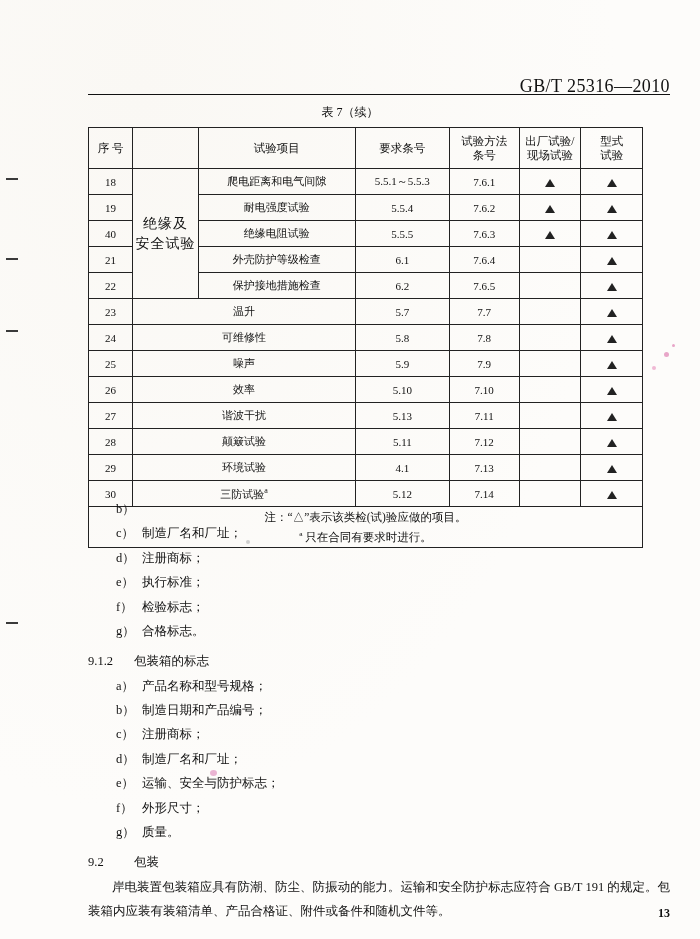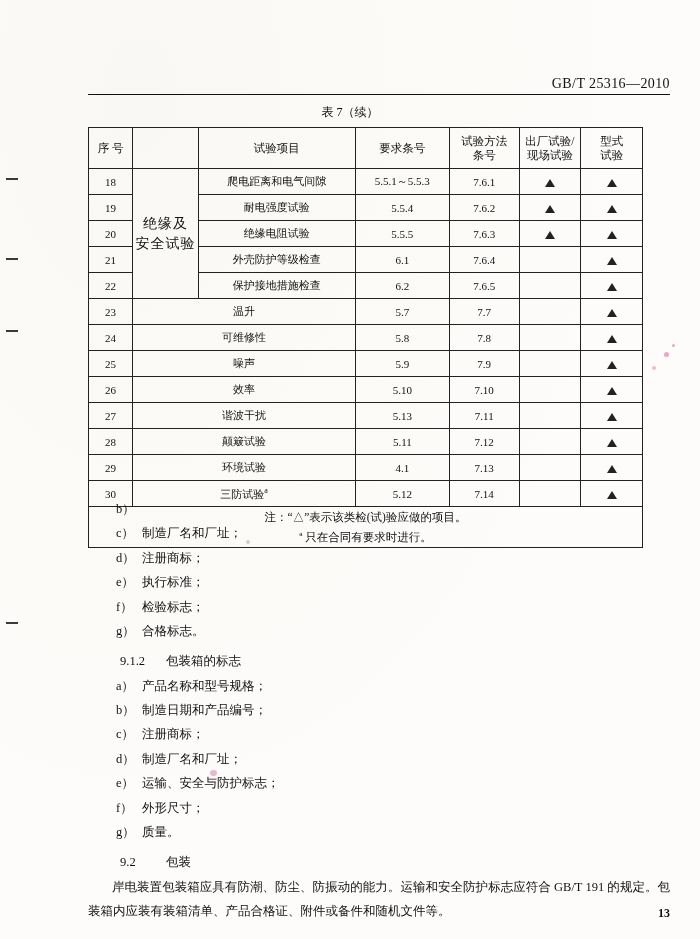--- a/index.html
+++ b/index.html
@@ -25,21 +25,21 @@
   
   .speck {
     position: absolute;
     border-radius: 50%;
     pointer-events: none;
   }
   .header {
     position: absolute;
     top: 76px;
     right: 30px;
-    font-size: 14px;
+    font-size: 18px;
     letter-spacing: 0.4px;
     font-family: "Liberation Serif", serif;
     color: #111;
   }
   .header-rule {
     position: absolute;
     top: 94px;
     left: 88px;
     right: 30px;
     height: 1px;
@@ -124,21 +124,20 @@
     display: flex;
     margin-left: 28px;
   }
   .list-label {
     width: 26px;
     flex: none;
   }
   .sec-head {
     margin-top: 6px;
     display: flex;
-    margin-left: 32px;
   }
   .sec-num {
     width: 46px;
     flex: none;
   }
   .sec-body {
     margin-left: 30px;
   }
   .para {
     text-indent: 24px;
@@ -217,21 +216,21 @@
       </tr>
       <tr>
         <td>19</td>
         <td class="item-left">耐电强度试验</td>
         <td>5.5.4</td>
         <td>7.6.2</td>
         <td><span class="tri"></span></td>
         <td><span class="tri"></span></td>
       </tr>
       <tr>
-        <td>20</td>
+        <td>40</td>
         <td class="item-left">绝缘电阻试验</td>
         <td>5.5.5</td>
         <td>7.6.3</td>
         <td><span class="tri"></span></td>
         <td><span class="tri"></span></td>
       </tr>
       <tr>
         <td>21</td>
         <td class="item-left">外壳防护等级检查</td>
         <td>6.1</td>

